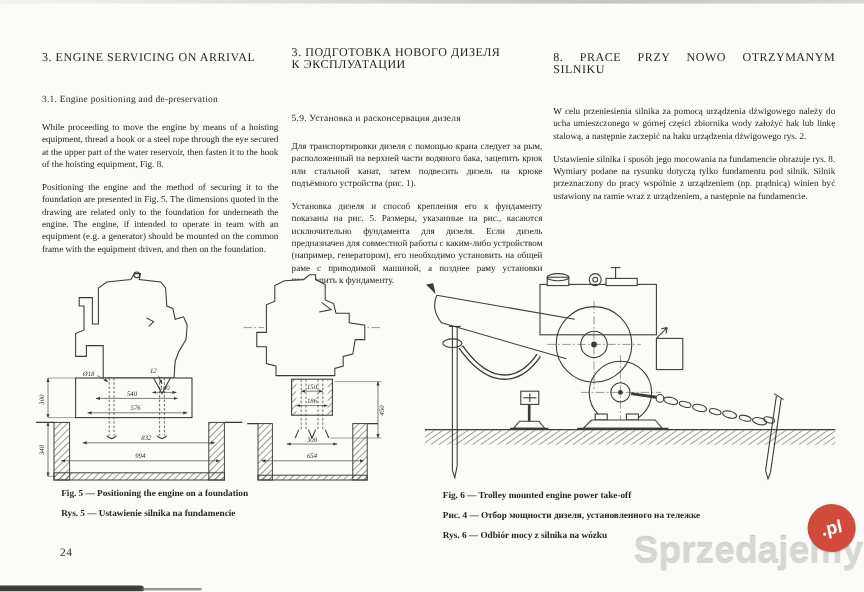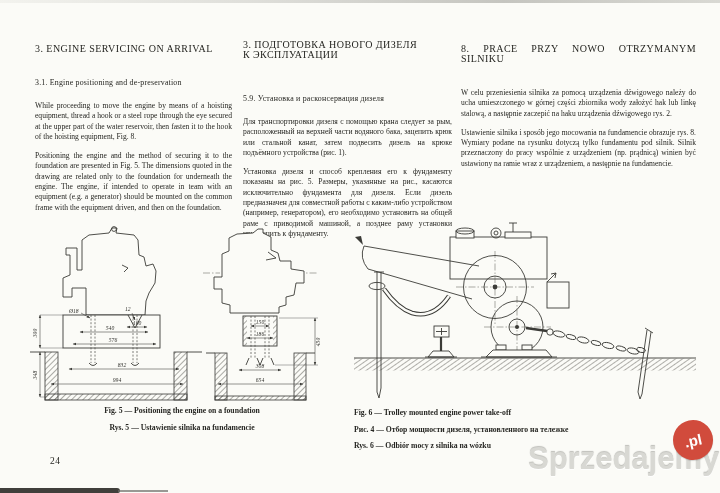--- a/index.html
+++ b/index.html
@@ -33,22 +33,22 @@
   .ln{stroke:#3b3b37;stroke-width:.9;fill:none;}
   .fillw{fill:#fbfbf7;}
   .dim{stroke:#3b3b37;stroke-width:.55;fill:none;}
   .ext{stroke:#3b3b37;stroke-width:.4;fill:none;}
   .dimtxt{font:italic 5.6px "Liberation Serif",serif;fill:#2e2e2a;}
   .cline{stroke:#55544f;stroke-width:.5;stroke-dasharray:7 2 1.5 2;fill:none;}
   .bolt{stroke:#4a4a45;stroke-width:.7;stroke-dasharray:2 1.6;fill:none;}
 
   .caption{position:absolute;font-weight:bold;font-size:7.7px;}
   .caption p{margin:0 0 7.5px;}
-  #fig5-captions{left:32px;top:406px;width:300px;text-align:center;}
-  #fig6-captions{left:354px;top:408px;width:330px;}
+  #fig5-captions{left:51px;top:406px;width:300px;}
+  #fig6-captions{left:369px;top:408px;width:330px;}
 
   .pagenum{position:absolute;left:34px;top:456px;font-size:9.5px;letter-spacing:.5px;margin-left:16px;}
 
   
   .wm-text{position:absolute;left:528px;top:441px;
     font-family:"Liberation Sans",sans-serif;font-weight:bold;font-size:31px;
     color:#d2d2cd;opacity:.85;letter-spacing:0;
     text-shadow:0 1px 0 #ffffff,0 -1px 1px #b5b5b0;}
   .wm-badge{position:absolute;left:673px;top:420px;width:40px;height:40px;border-radius:50%;
     background:#d14b3c;color:#fff;display:flex;align-items:center;justify-content:center;

